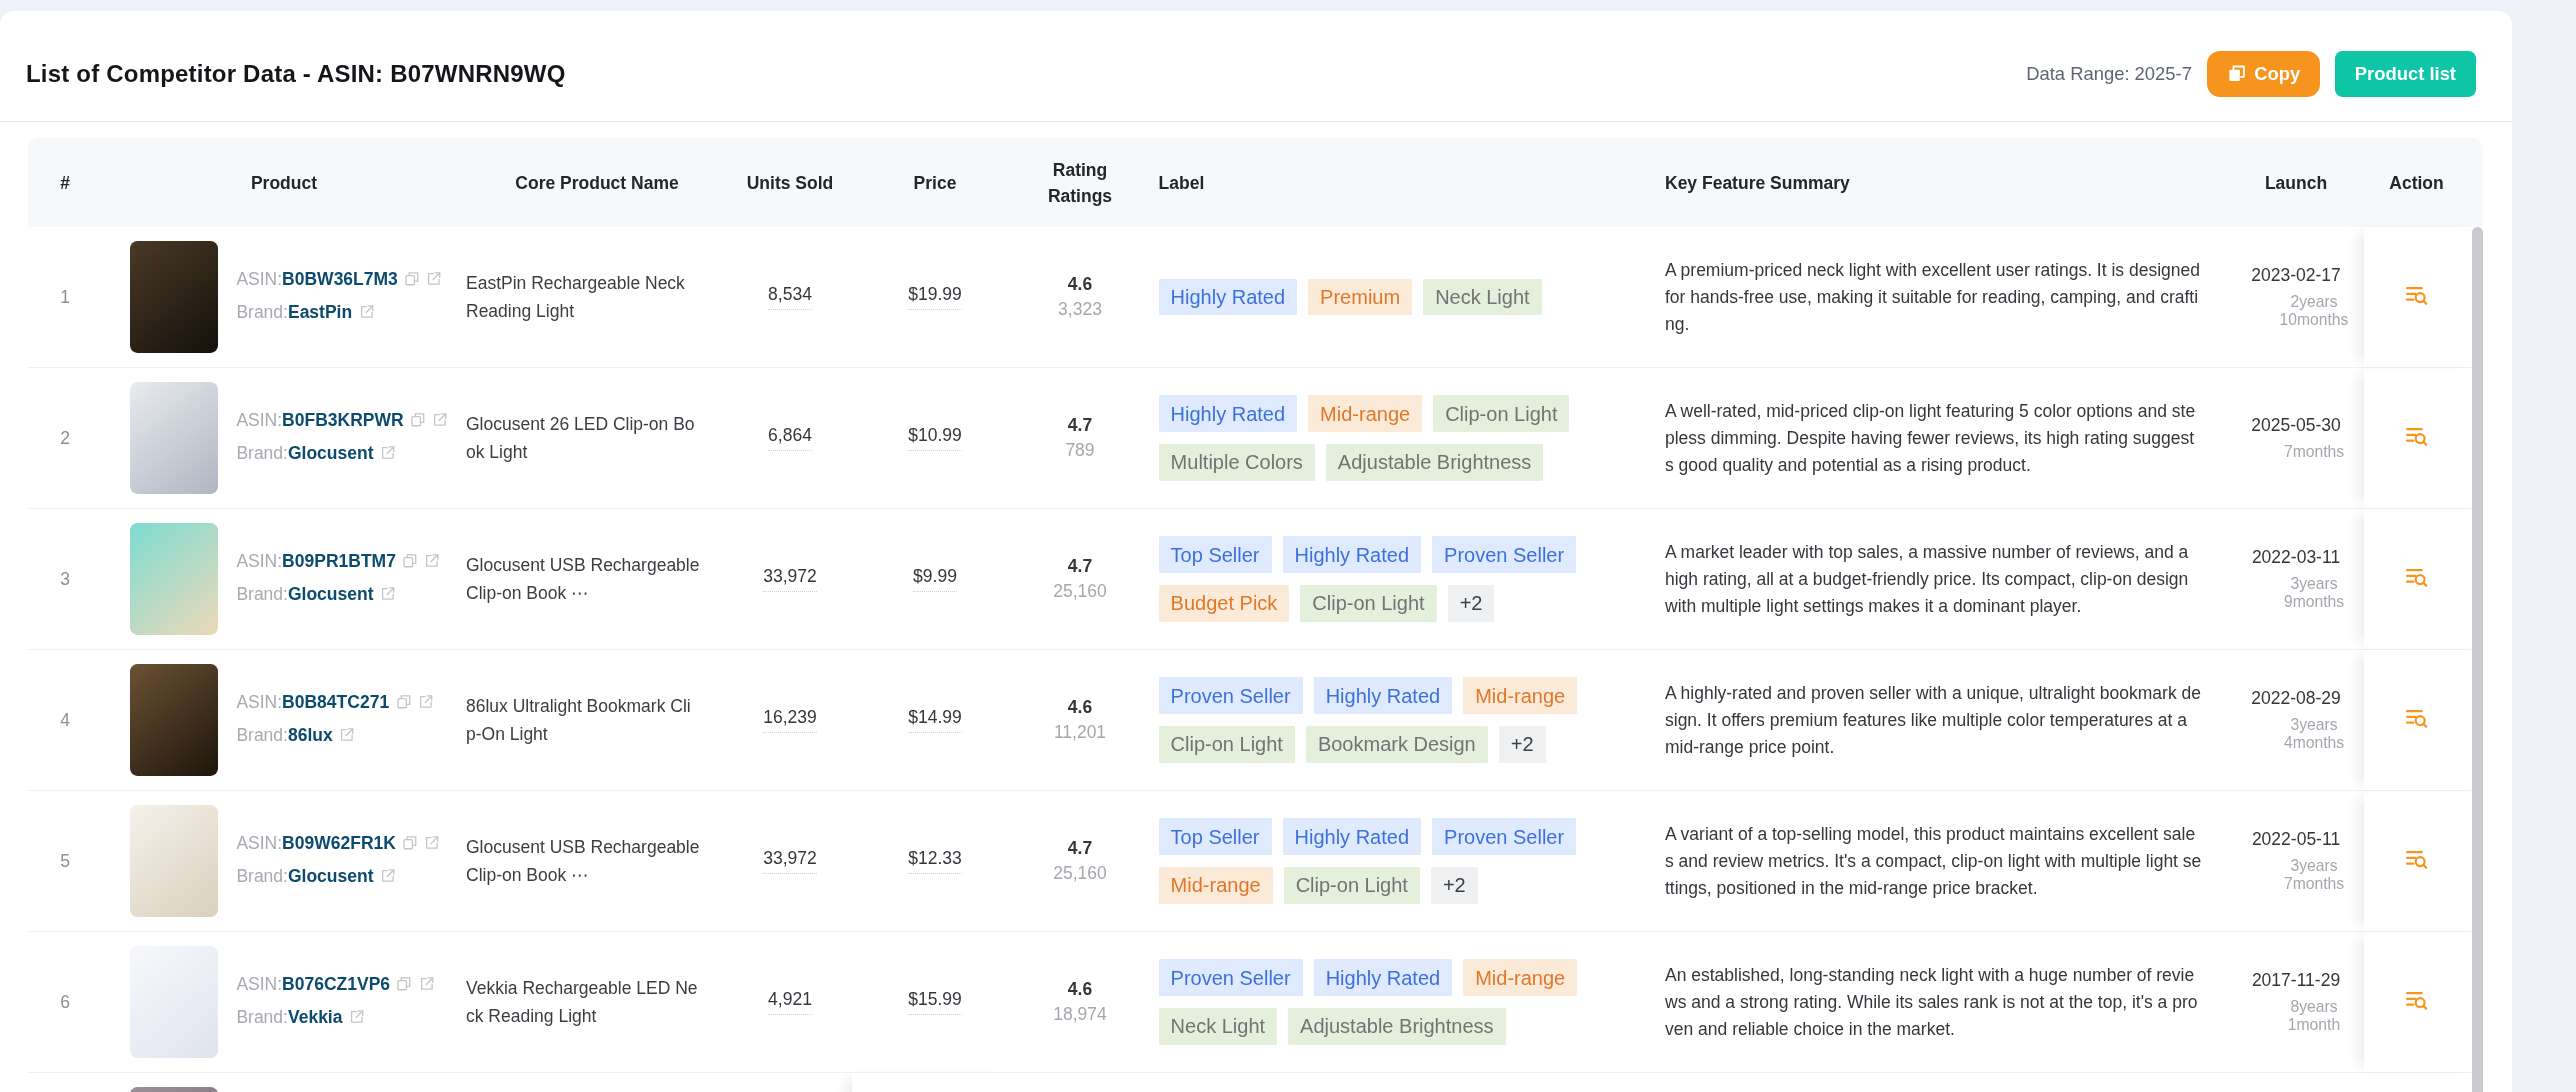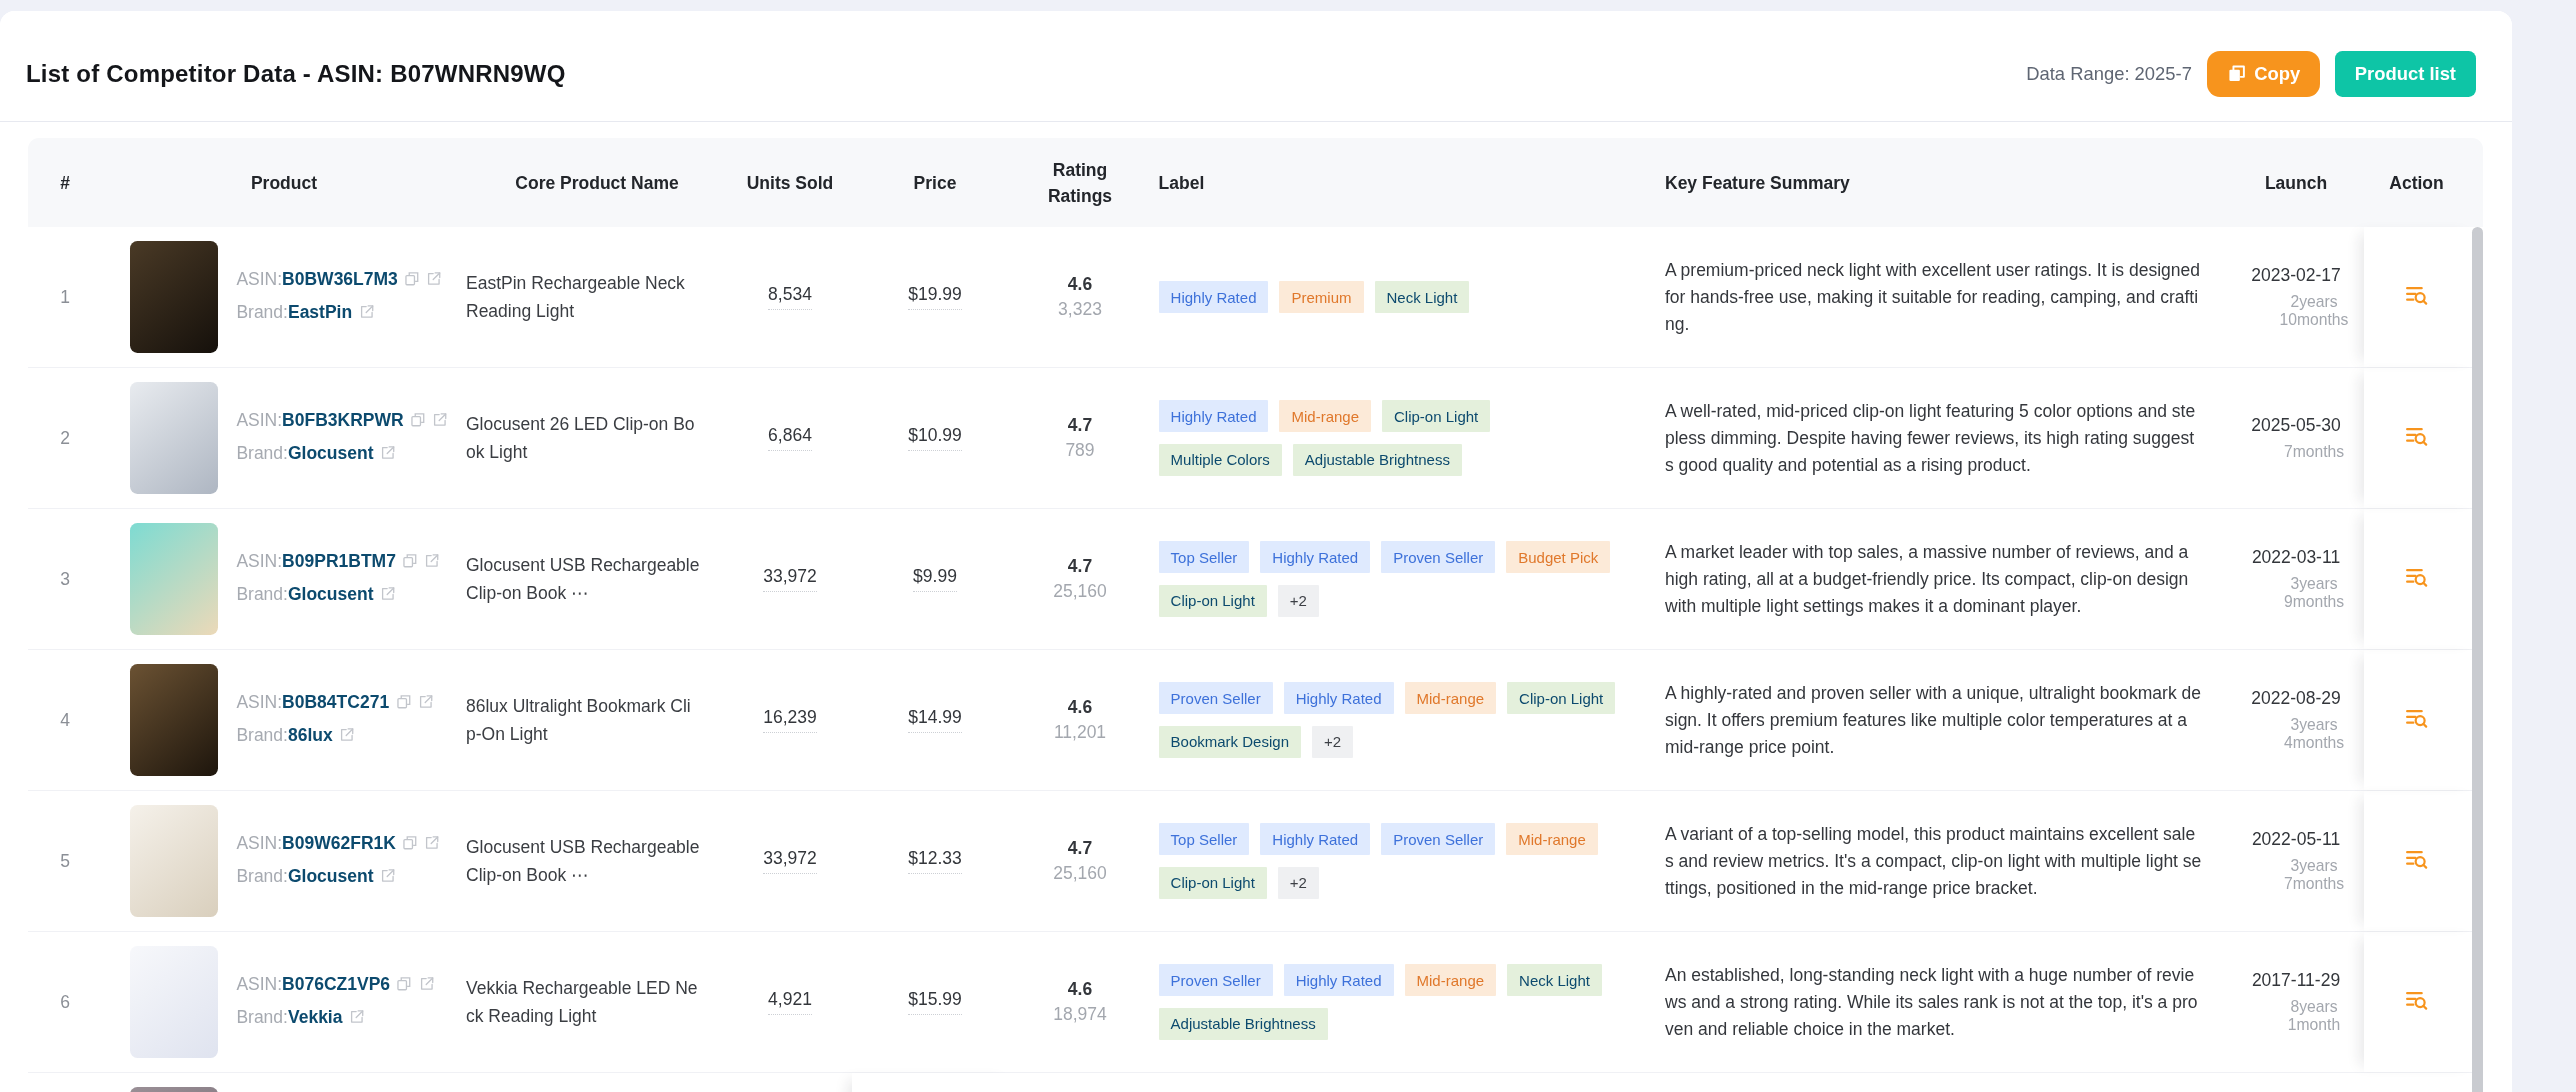--- a/index.html
+++ b/index.html
@@ -48,24 +48,24 @@
             word-break:break-all; }
 
   .c-center { text-align:center; font-size:17.5px; color:#33363b; }
   .dot { display:inline-block; padding-bottom:3.7px; border-bottom:1.8px dotted #cdd0d5;
          font-weight:500;text-align:right; }
   .dot:empty { border-bottom:none; }
   .rt1 { font-weight:600; }
   .rt2 { color:#a3a7ae; margin-top:4.6px; }
 
   .c-labels { padding:0 16.6px; display:flex; flex-wrap:wrap; gap:12px 11px; align-items:center; }
-  .badge { font-size:15px; line-height:1; padding:8.3px 12px; border-radius:1px; white-space:nowrap; }
+  .badge { font-size:20px; line-height:1; padding:8.3px 12px; border-radius:1px; white-space:nowrap; }
   .badge.blue   { background:#dfeafe; color:#3d71da; }
   .badge.orange { background:#fcead8; color:#e0782b; }
-  .badge.green  { background:#e4f0dc; color:#0c4a6e; }
+  .badge.green  { background:#e4f0dc; color:#737373; }
   .badge.gray   { background:#eff0f2; color:#3c3f45; }
 
   .c-summary { padding:0 26px; font-size:17.5px; line-height:27px; color:#34373c;
                word-break:break-all; }
 
   .c-launch { text-align:center; }
   .ld { font-size:17.5px; color:#33363b; }
   .la { font-size:15.7px; color:#a3a7ae; margin-top:7.4px;margin-left:36px; }
 
   .c-action { text-align:center; padding-right:13px; align-self:stretch;

